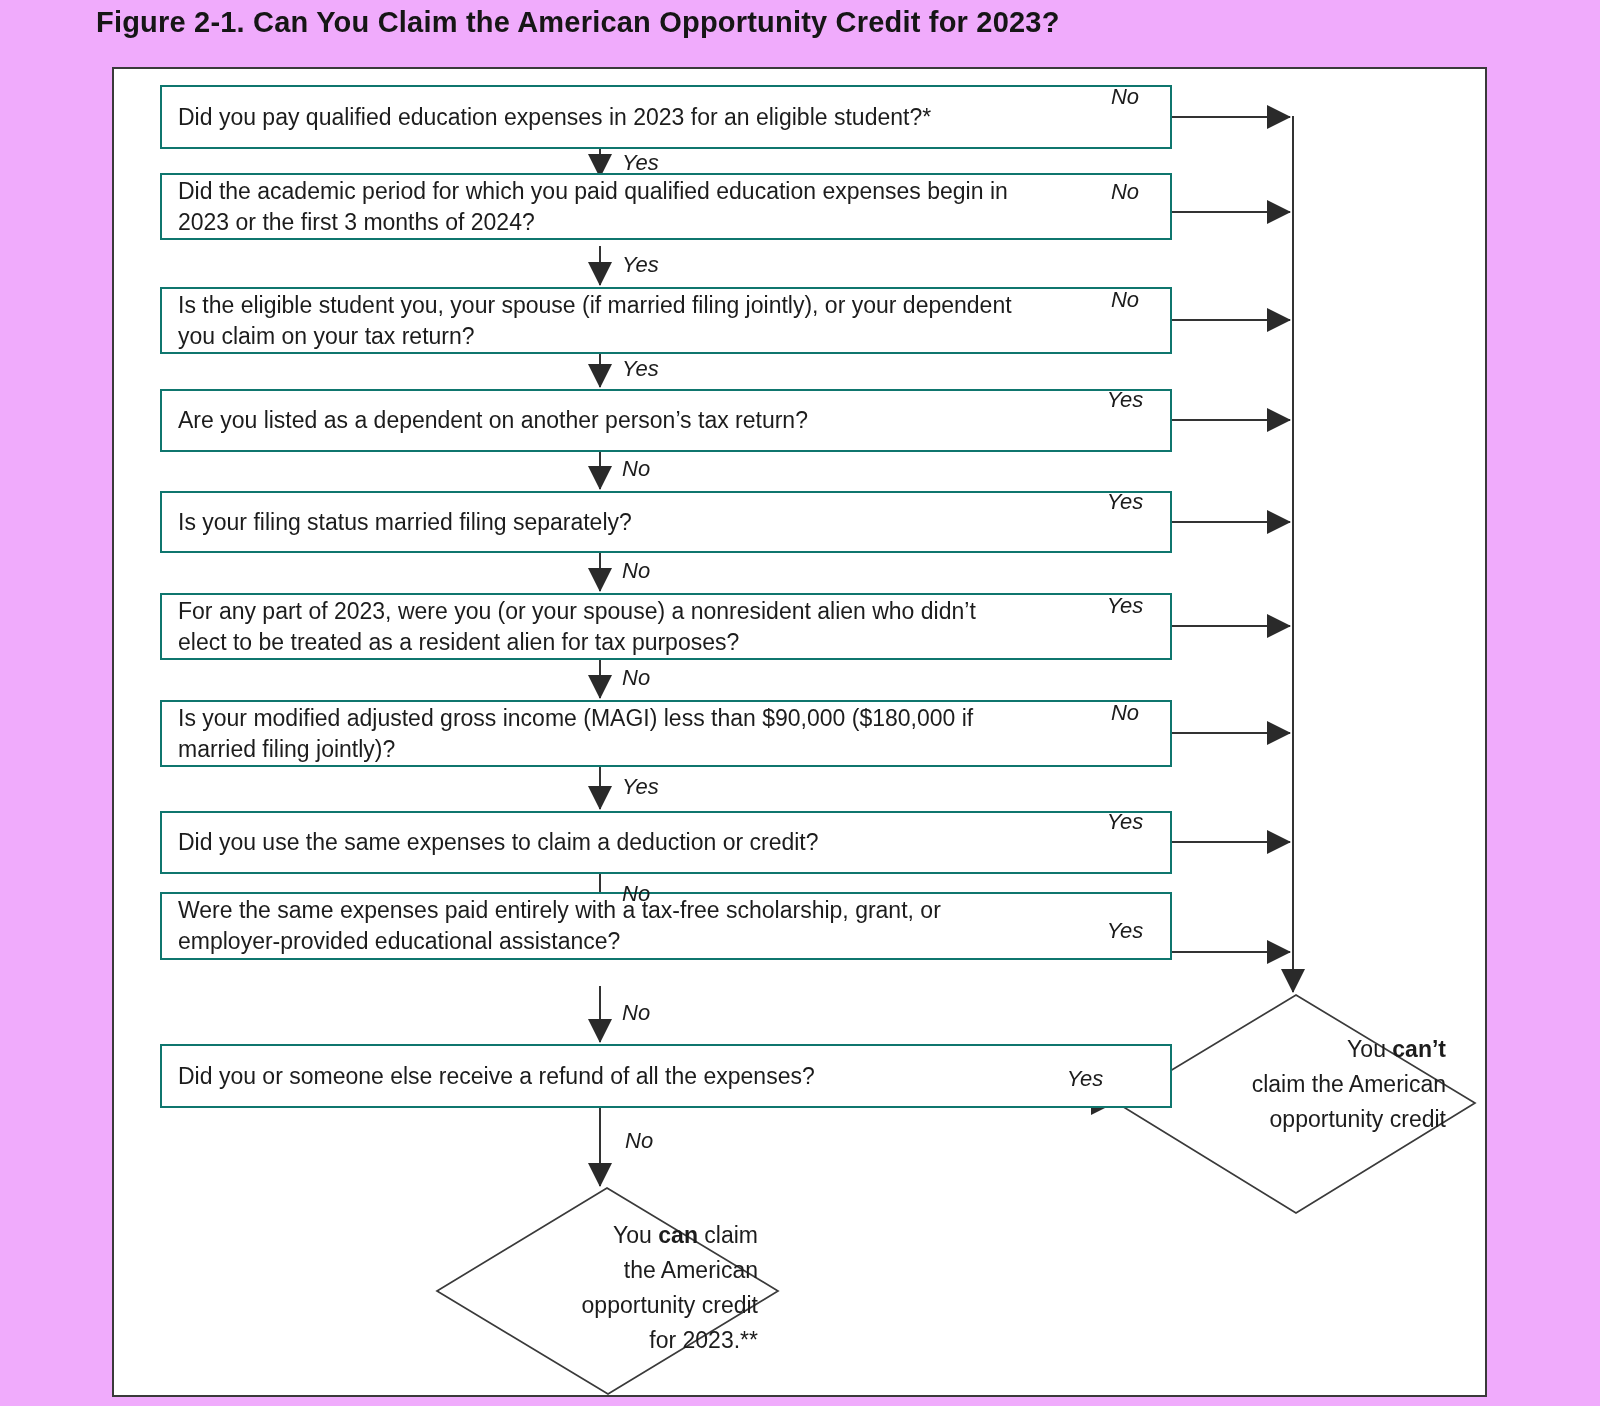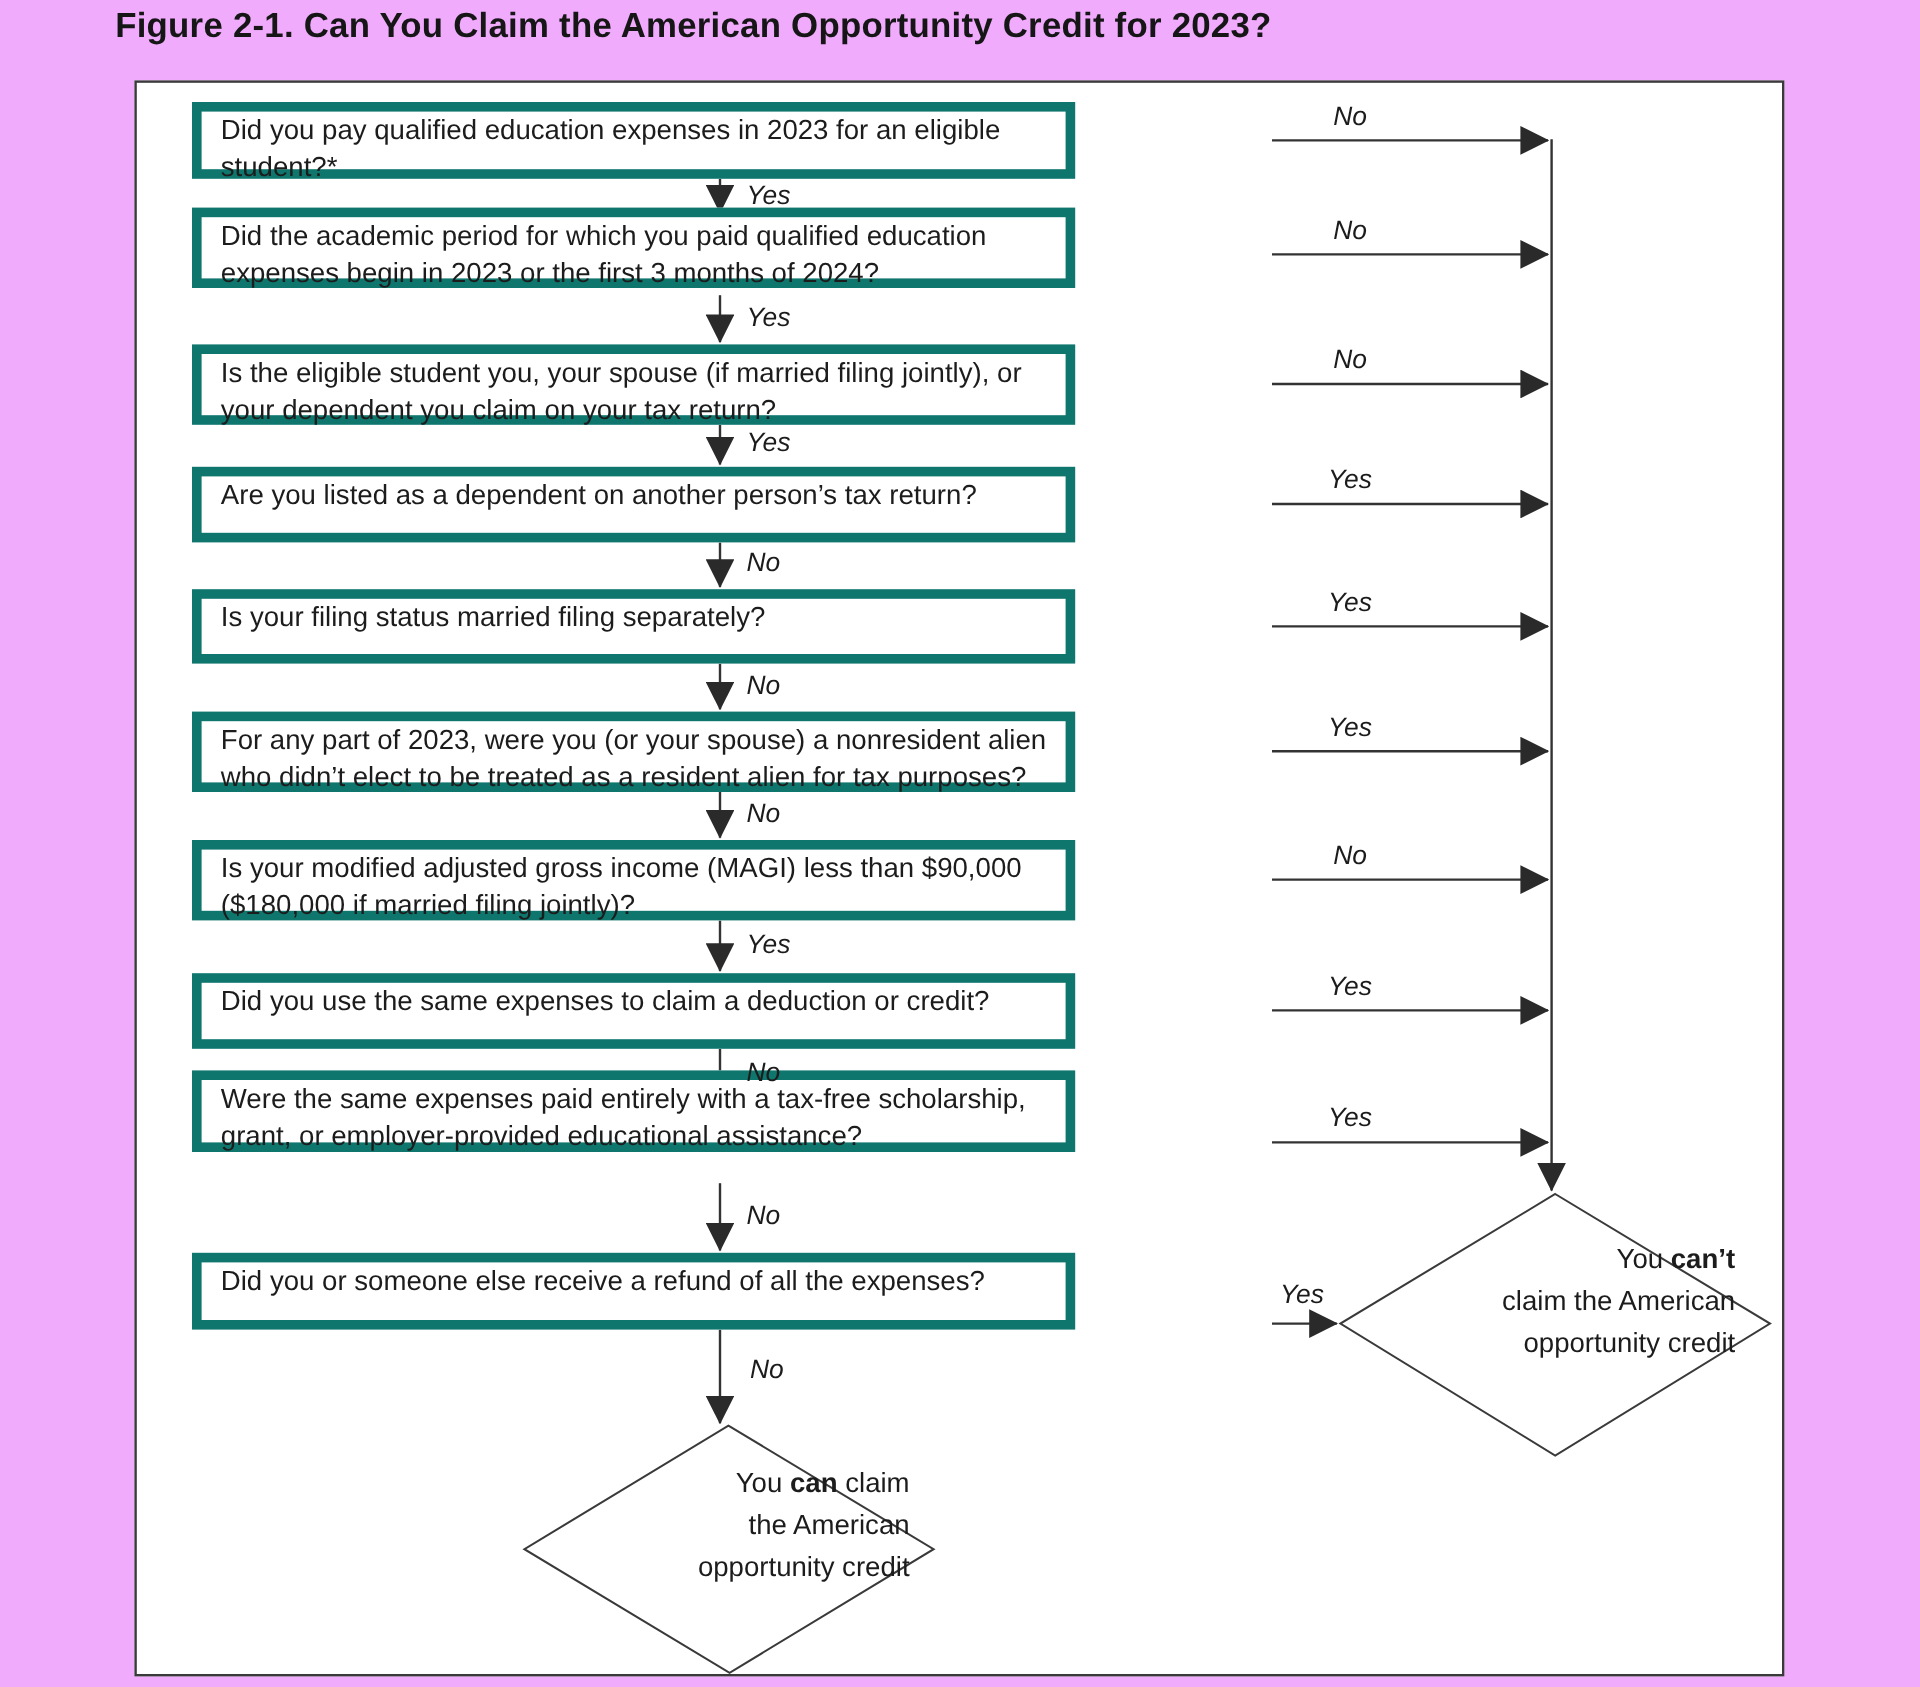--- a/index.html
+++ b/index.html
@@ -9,23 +9,23 @@
   }
   .title{
     position:absolute;left:96px;top:6px;font-size:29px;font-weight:bold;
     letter-spacing:0.2px;color:#161616;white-space:nowrap;
   }
   .outer-border{
     position:absolute;left:112px;top:67px;width:1375px;height:1330px;
     border:2px solid #3a3a3a;box-sizing:border-box;background:#ffffff;
   }
   .qbox{
-    position:absolute;left:160px;width:736px;box-sizing:border-box;
-    border:8px solid #0f766e;background:#ffffff;
-    display:flex;padding:0 14px 0 16px;
+    position:absolute;left:160px;width:1012px;box-sizing:border-box;
+    border:2px solid #0f766e;background:#ffffff;
+    display:flex;align-items:center;padding:0 14px 0 16px;
   }
   .qtext{font-size:23px;line-height:31px;max-width:845px;}
   .lbl{
     position:absolute;font-size:22px;font-style:italic;line-height:26px;
     color:#1c1c1c;white-space:nowrap;
   }
   .side-lbl{width:80px;text-align:center;}
   .connectors{position:absolute;left:0;top:0;pointer-events:none;}
   .diamond-text{
     position:absolute;width:300px;text-align:right;
@@ -137,15 +137,16 @@
   <div class="diamond-text" style="left:1146px;top:1032px">
     <span class="dline"><span>You </span><b>can’t</b></span>
     <span class="dline">claim the American</span>
     <span class="dline">opportunity credit</span>
   </div>
 
   <div class="diamond-text" style="left:458px;top:1218px">
     <span class="dline"><span>You </span><b>can</b><span> claim</span></span>
     <span class="dline">the American</span>
     <span class="dline">opportunity credit</span>
+    <span class="dline">for 2023.**</span>
   </div>
 
 </div>
 
 </body></html>

